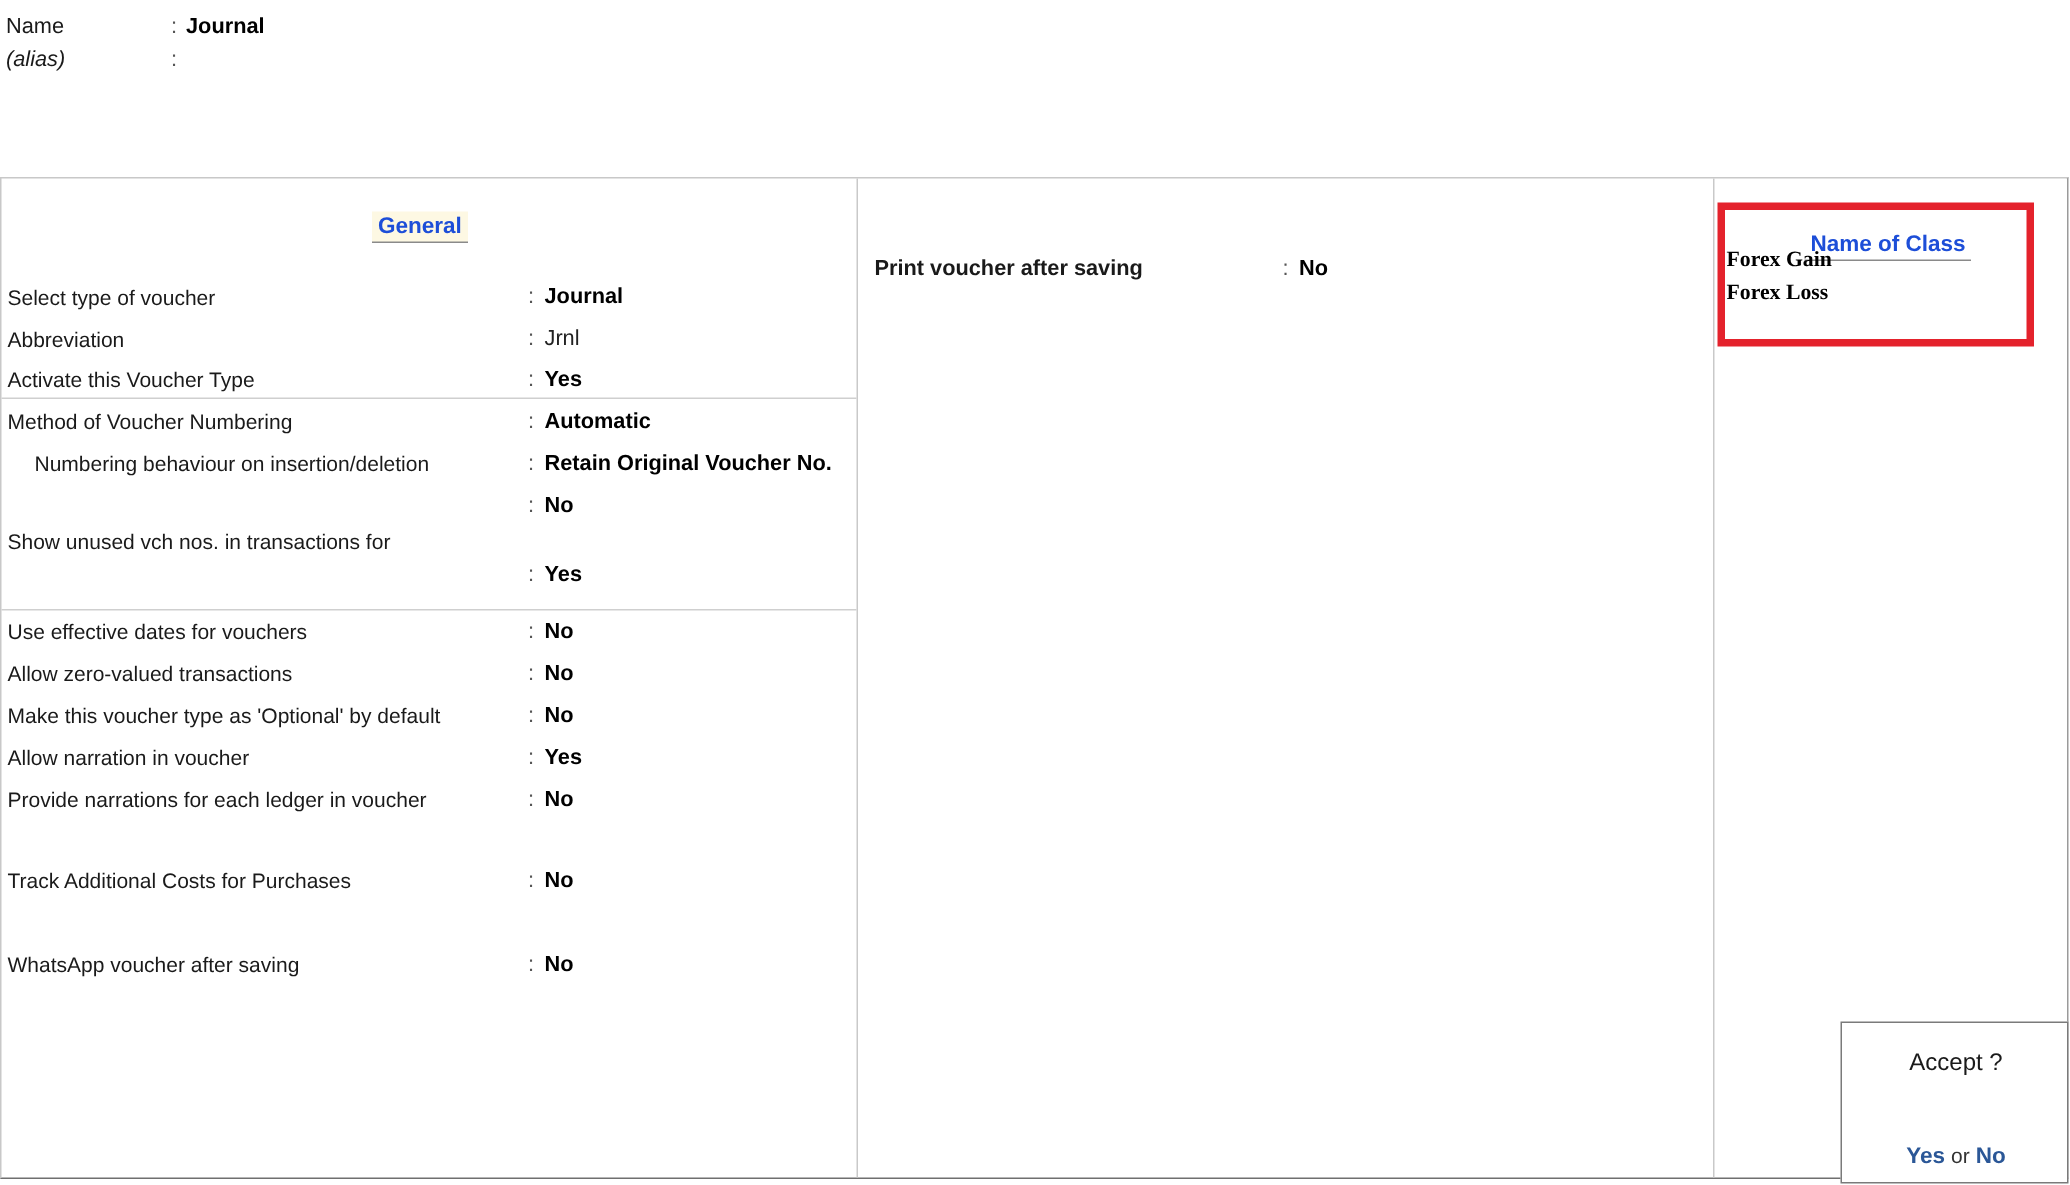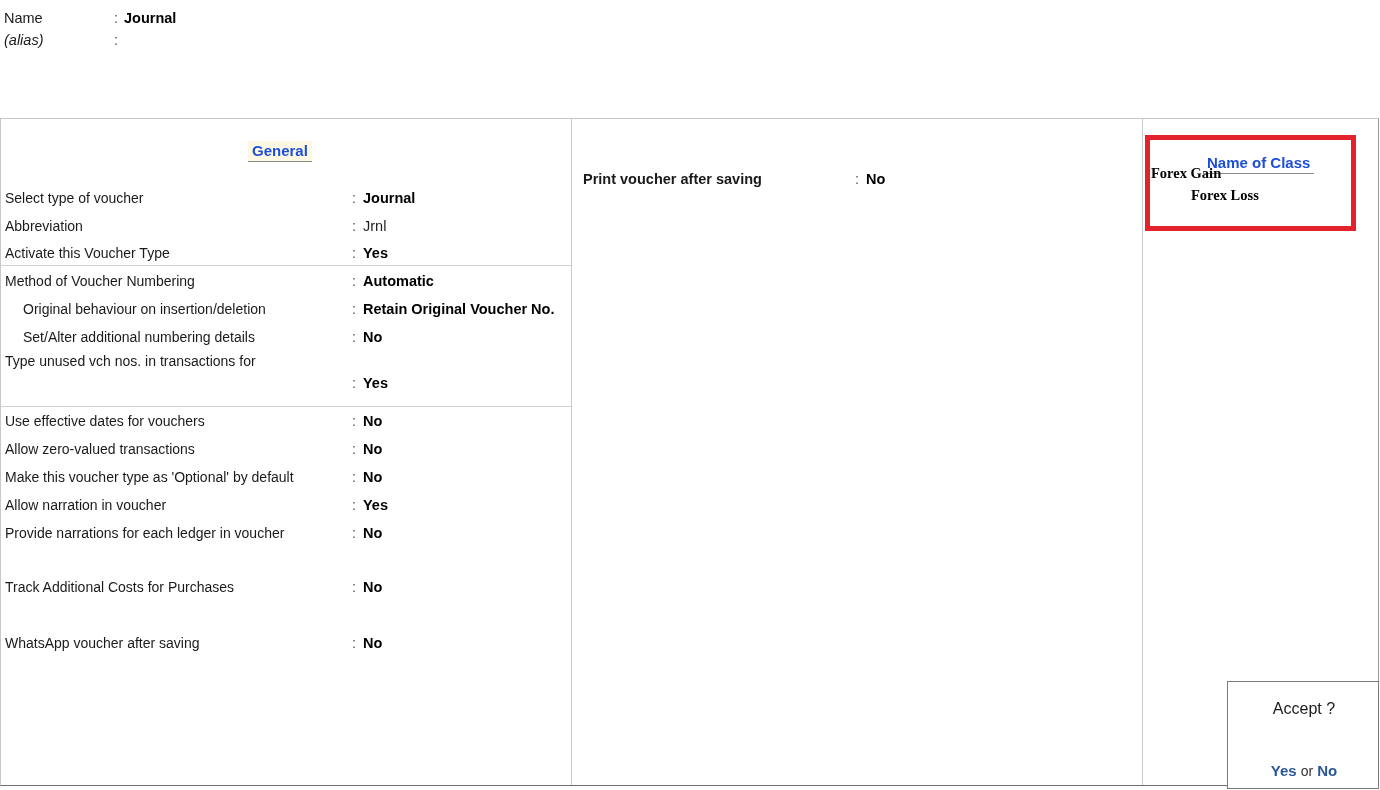--- a/index.html
+++ b/index.html
@@ -241,21 +241,21 @@
     position: absolute;
     left: 8px;
     font-size: 14.5px;
     font-weight: bold;
     color: #000;
     line-height: 21px;
     white-space: nowrap;
     font-family: Liberation Serif, serif;
   }
   #class-item-0 { top: 44px; }
-  #class-item-1 { top: 66px; padding-left: 40px; }
+  #class-item-1 { top: 66px; }
 
   
   #accept-dialog {
     position: absolute;
     left: 1227px;
     top: 681px;
     width: 152px;
     height: 108px;
     background: #ffffff;
     border: 1px solid #7a7a7a;
@@ -336,33 +336,32 @@
 
       <div class="hr" style="top:146px"></div>
 
       <div class="row" style="top:148px">
         <span class="lbl">Method of Voucher Numbering</span>
         <span class="colon">:</span>
         <span class="val">Automatic</span>
       </div>
 
       <div class="row" style="top:176px">
-        <span class="lbl indent">Original behaviour on insertion/deletion</span>
+        <span class="lbl indent">Numbering behaviour on insertion/deletion</span>
         <span class="colon">:</span>
         <span class="val">Retain Original Voucher No.</span>
       </div>
 
       <div class="row" style="top:204px">
-        <span class="lbl indent">Set/Alter additional numbering details</span>
         <span class="colon">:</span>
         <span class="val">No</span>
       </div>
 
       <div class="row two-line" style="top:231px">
-        <span class="lbl" style="line-height:21px;top:1px">Type unused vch nos. in transactions for</span>
+        <span class="lbl" style="line-height:21px;top:1px">Show unused vch nos. in transactions for</span>
         <span class="colon">:</span>
         <span class="val">Yes</span>
       </div>
 
       <div class="hr" style="top:287px"></div>
 
       <div class="row" style="top:288px">
         <span class="lbl">Use effective dates for vouchers</span>
         <span class="colon">:</span>
         <span class="val">No</span>

